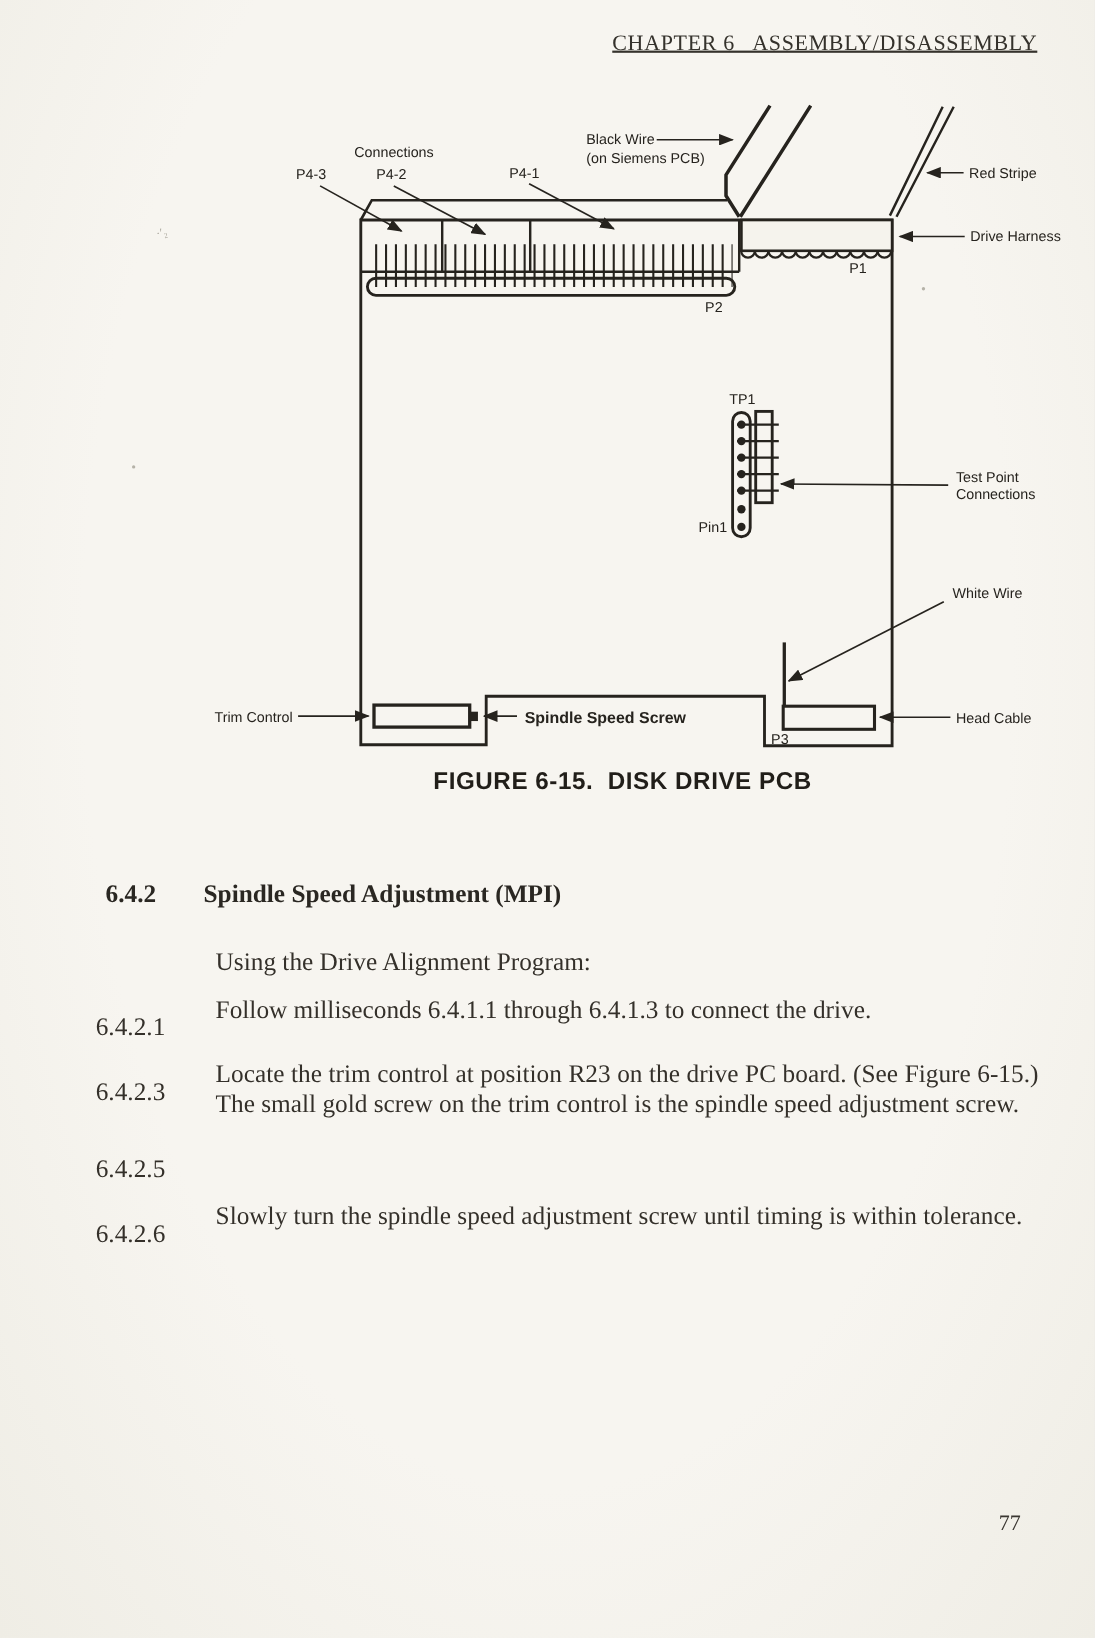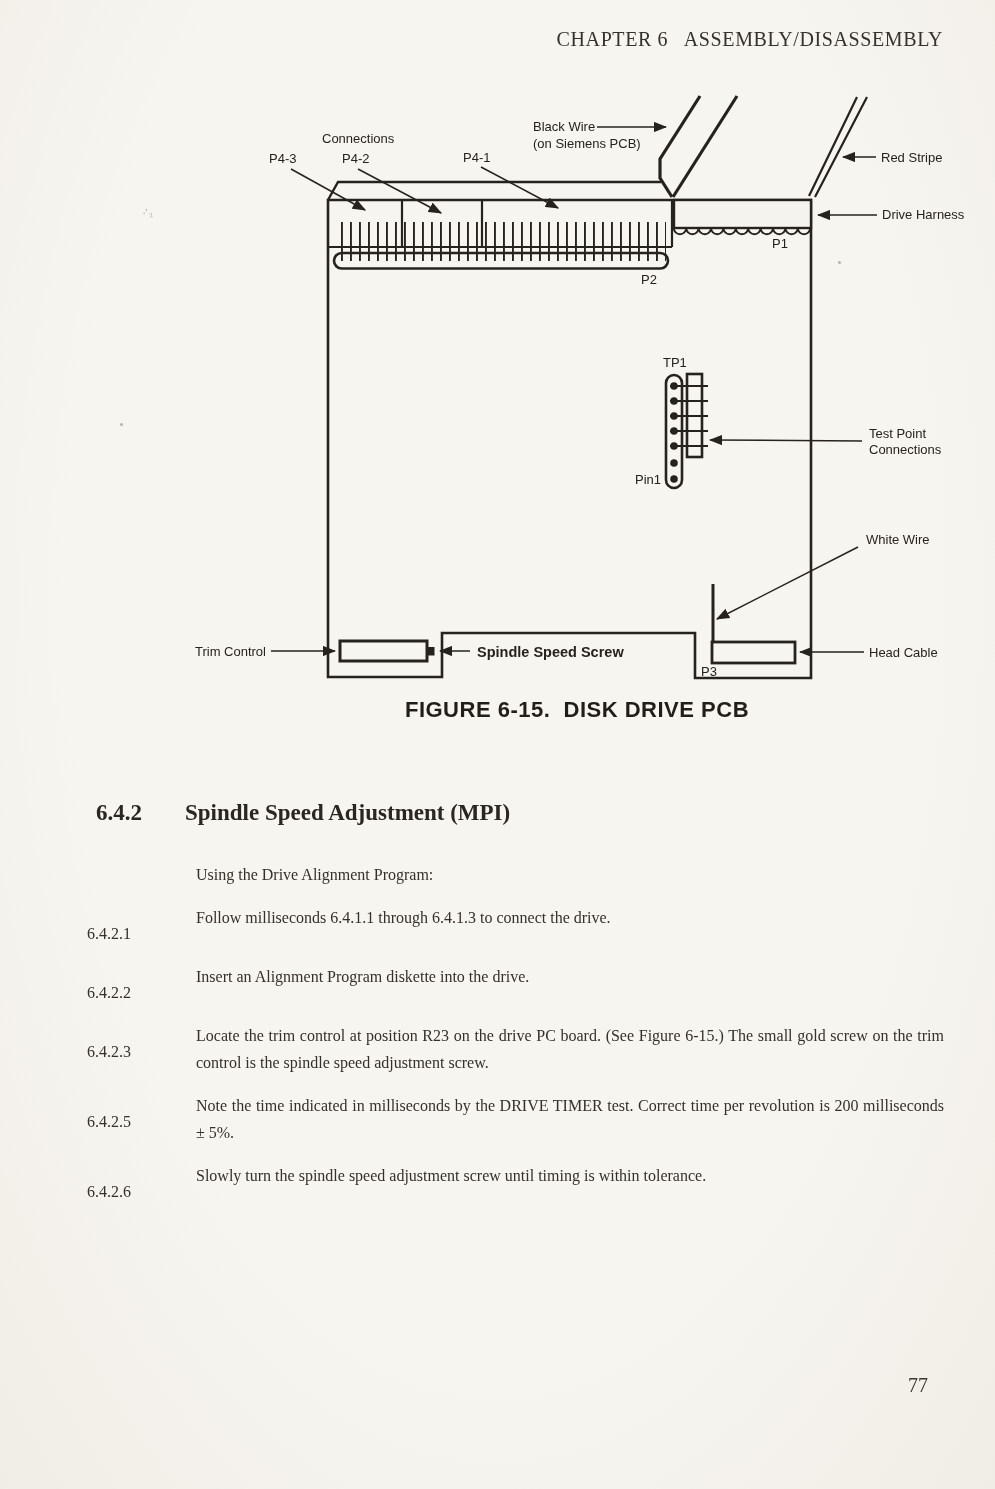--- a/index.html
+++ b/index.html
@@ -6,40 +6,40 @@
   body{background:#d8d6d0;font-family:"Liberation Serif",serif;}
   #page{
     position:relative;width:995px;height:1489px;margin:0 auto;
     background:#f5f3ed;
     background-image:radial-gradient(ellipse at 50% 40%, #f7f5f0 60%, #efede5 100%);
     color:#2e2b26;overflow:hidden;
   }
   .hdr{
     position:absolute;top:28px;right:52px;
     font-family:"Liberation Serif",serif;font-size:20px;letter-spacing:.6px;
-    white-space:pre;color:#35322c;
+    white-space:pre;color:#35322c;text-decoration:underline;
   }
   #figure-svg{position:absolute;left:0;top:0;}
   #figure-svg text{
     font-family:"Liberation Sans",sans-serif;font-size:13px;fill:#26231e;
   }
   #figure-svg text.bold{font-weight:bold;font-size:14.5px;}
   .fig-caption{
-    position:absolute;left:327px;top:697px;width:500px;text-align:center;
+    position:absolute;left:316px;top:697px;width:500px;text-align:center;
     font-family:"Liberation Sans",sans-serif;font-weight:bold;font-size:22px;
     letter-spacing:.5px;color:#211e19;white-space:pre;
   }
   .sec-head{
     position:absolute;left:96px;top:800px;width:860px;display:flex;
     font-weight:bold;font-size:23px;color:#2a2722;
   }
   .sec-head .num{width:89px;}
   .steps{
     position:absolute;left:87px;top:861px;width:857px;
-    font-size:16px;line-height:27px;color:#34302a;
+    font-size:23px;line-height:27px;color:#34302a;
   }
   .step{display:flex;margin-bottom:16px;}
   .step .num{width:109px;flex:0 0 109px;margin-top:16px;}
   .step .txt{flex:1;text-align:justify;}
   .page-num{
     position:absolute;left:908px;top:1374px;font-size:20px;color:#3a3631;
   }
   .artifact{position:absolute;color:#a9a69c;font-size:11px;transform:rotate(-15deg);}
   .dot-artifact{position:absolute;width:3px;height:3px;border-radius:50%;background:#b5b2a8;}
 </style>
@@ -151,30 +151,25 @@
   <div class="steps">
     <div class="step">
       <span class="num"></span>
       <span class="txt">Using the Drive Alignment Program:</span>
     </div>
     <div class="step">
       <span class="num">6.4.2.1</span>
       <span class="txt">Follow milliseconds 6.4.1.1 through 6.4.1.3 to connect the drive.</span>
     </div>
     <div class="step">
-      <span class="num">6.4.2.2</span>
-      <span class="txt">Insert an Alignment Program diskette into the drive.</span>
-    </div>
-    <div class="step">
       <span class="num">6.4.2.3</span>
       <span class="txt">Locate the trim control at position R23 on the drive PC board. (See Figure 6-15.) The small gold screw on the trim control is the spindle speed adjustment screw.</span>
     </div>
     <div class="step">
       <span class="num">6.4.2.5</span>
-      <span class="txt">Note the time indicated in milliseconds by the DRIVE TIMER test. Correct time per revolution is 200 milliseconds ± 5%.</span>
     </div>
     <div class="step">
       <span class="num">6.4.2.6</span>
       <span class="txt">Slowly turn the spindle speed adjustment screw until timing is within tolerance.</span>
     </div>
   </div>
 
   <div class="page-num">77</div>
 
   <div class="artifact" style="left:142px;top:206px;">·′₂</div>

